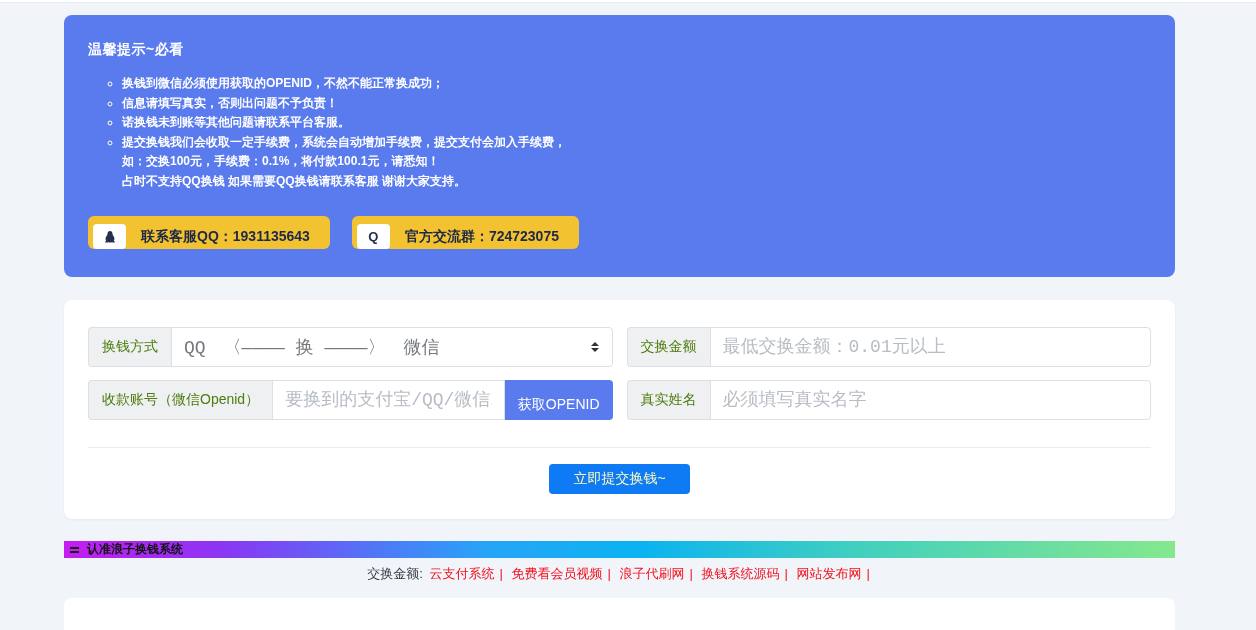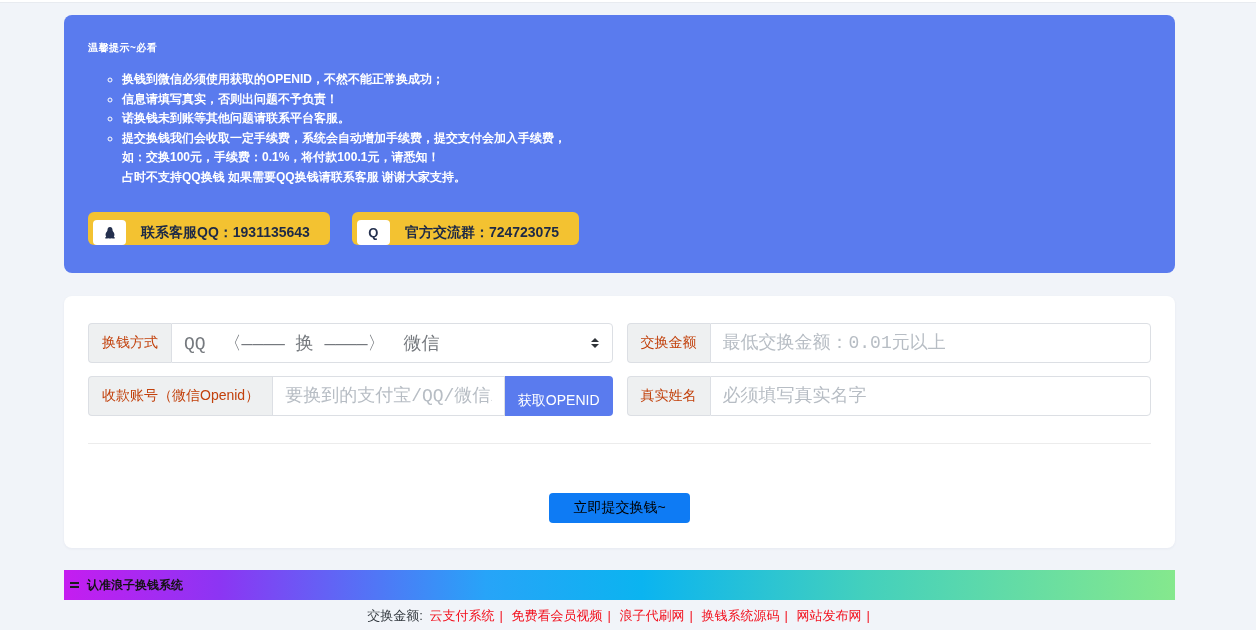--- a/index.html
+++ b/index.html
@@ -10,21 +10,21 @@
     font-family: "Liberation Sans", "DejaVu Sans", sans-serif;
   }
   .topbar-edge { height: 3px; background: #ffffff; border-bottom: 1px solid #e8ebf0; }
   .wrap { width: 1111px; margin-left: 64px; }
 
   
   .banner {
     margin-top: 12px; background: #5a7bee; border-radius: 8px;
     padding: 26px 24px 28px 24px; color: #fff;
   }
-  .banner-title { font-size: 10px; font-weight: bold; letter-spacing: .5px; }
+  .banner-title { font-size: 14px; font-weight: bold; letter-spacing: .5px; }
   .notice-list {
     margin: 15px 0 0 0; padding-left: 34px;
     list-style: circle; font-size: 12px; font-weight: 600; line-height: 19.5px;
   }
   .notice-list li { white-space: pre-line; }
   .banner-buttons { margin-top: 25px; display: flex; gap: 22px; }
   .contact-btn {
     display: inline-flex; align-items: center; gap: 15px;
     background: #f3c231; border: 0; border-radius: 6px;
     height: 33px; padding: 8px 20px 0 5px; cursor: pointer;
@@ -40,21 +40,21 @@
   
   .form-card {
     margin-top: 23px; background: #ffffff; border-radius: 8px;
     padding: 27px 24px 25px 24px; box-shadow: 0 1px 3px rgba(30,40,90,.05);
   }
   .form-grid { display: grid; grid-template-columns: 1fr 1fr; column-gap: 14px; row-gap: 13px; }
   .input-group { display: flex; height: 40px; min-width: 0; }
   .addon {
     background: #eef0f1; border: 1px solid #dcdfe4; border-right: 0;
     border-radius: 4px 0 0 4px; display: flex; align-items: center;
-    padding: 0 13px; font-size: 14px; color: #c2410c; white-space: nowrap; flex: 0 0 auto;
+    padding: 0 13px; font-size: 14px; color: #4d7c0f; white-space: nowrap; flex: 0 0 auto;
   }
   .field {
     flex: 1 1 auto; min-width: 0; border: 1px solid #dcdfe4;
     border-radius: 0 4px 4px 0; font-size: 18px; padding: 0 12px;
     color: #495057; background: #fff; outline: none; font-family: Liberation Mono, monospace;
   }
   .field::placeholder { color: #b7bdc4; opacity: 1; }
   .field.no-right-radius { border-radius: 0; }
   .select-field {
     position: relative; display: flex; align-items: center;
@@ -65,27 +65,27 @@
   .select-arrows i.up   { border-bottom-color: #2f3338; margin-bottom: 2px; }
   .select-arrows i.down { border-top-color: #2f3338; }
   .openid-btn {
     flex: 0 0 auto; background: #5a7bee; color: #fff; border: 0;
     border-radius: 0 4px 4px 0; font-size: 14px; padding: 16px 13px;
     cursor: pointer; font-family: inherit;
   }
   .divider { border: 0; border-top: 1px solid #ececec; margin: 27px 0 0 0; }
   .submit-row { text-align: center; margin-top: 16px; }
   .submit-btn {
-    background: #0e7bf4; color: #000000; border: 0; border-radius: 4px;
-    font-size: 14px; padding: 6px 24px; cursor: pointer; font-family: inherit; margin-top: 33px;
+    background: #0e7bf4; color: #fef9c3; border: 0; border-radius: 4px;
+    font-size: 14px; padding: 6px 24px; cursor: pointer; font-family: inherit;
   }
 
   
   .brand-bar {
-    margin-top: 22px; height: 30px; padding: 0 6px;
+    margin-top: 22px; height: 17px; padding: 0 6px;
     display: flex; align-items: center; gap: 8px;
     background: linear-gradient(90deg, #c51df0 0%, #8c35f3 14%, #27a4f8 38%, #0bb4f0 52%, #43d0bd 72%, #85e88d 100%);
     font-size: 12px; font-weight: bold; color: #141414;
   }
   .bars-icon { display: inline-block; width: 9px; }
   .bars-icon i { display: block; height: 2px; background: #1b1b1b; margin: 2px 0; }
 
   
   .links-row { text-align: center; margin-top: 7px; font-size: 13px; color: #343a40; }
   .links-row .label { color: #343a40; }

